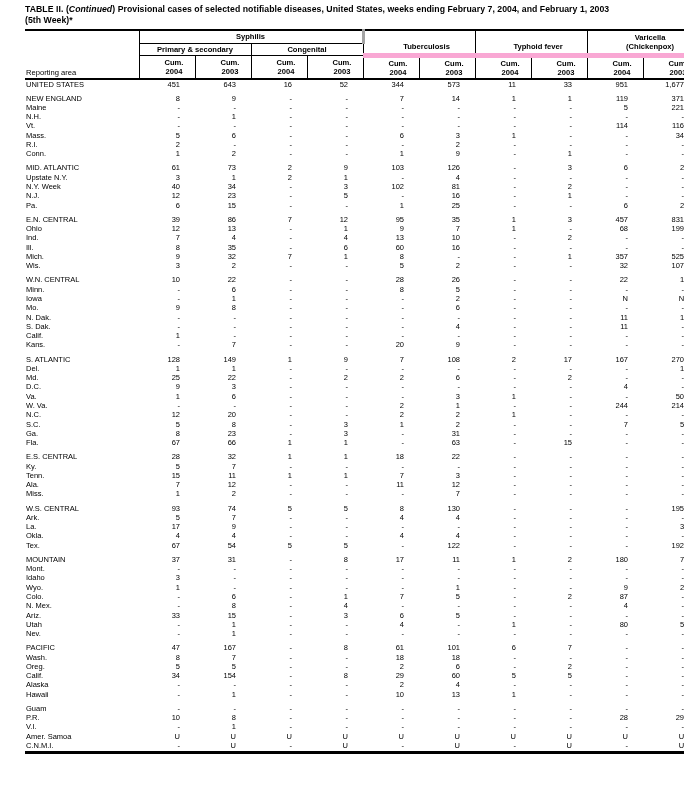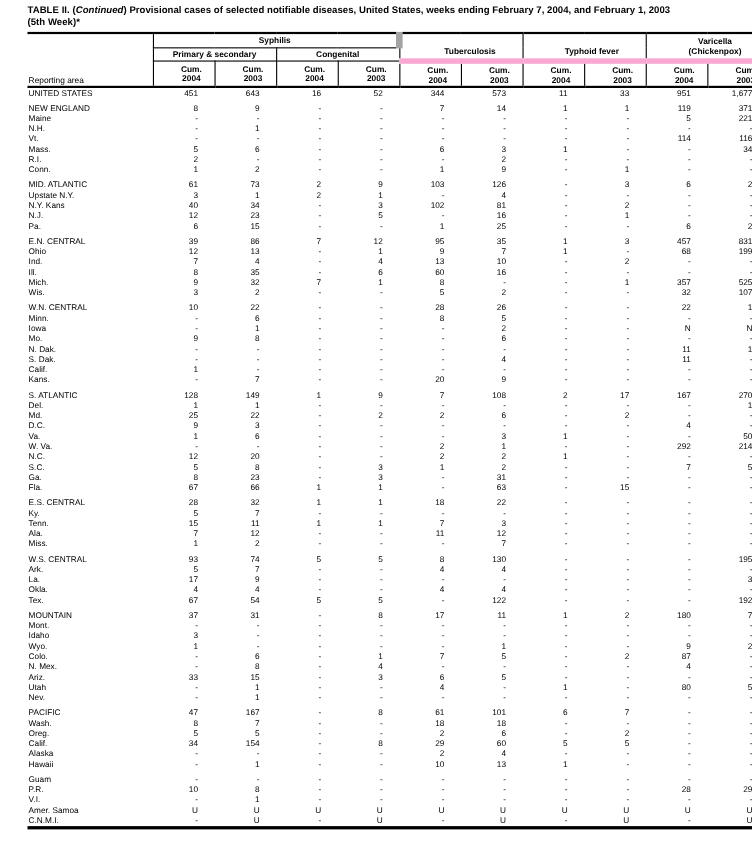--- a/index.html
+++ b/index.html
@@ -16,21 +16,21 @@
   .title .ital { font-style:italic; }
 
   table { border-collapse:collapse; table-layout:fixed; width:674px; margin-top:3px; }
   col.c-area { width:114px; }
   col.c-num  { width:56px; }
 
   thead th { font-size:7.6px; font-weight:bold; line-height:9px; padding:1px 2px; }
   thead tr:first-child th { border-top:2px solid #000; }
 
   th.area-h { text-align:left; vertical-align:bottom; border-bottom:2px solid #000; padding-left:1px; font-weight:normal; }
-  th.g-syph { border-left:1px solid #000; border-right:6px solid #a3a3a3; border-bottom:1px solid #000; height:13px; vertical-align:middle; }
+  th.g-syph { border-left:1px solid #000; border-right:3px solid #a3a3a3; border-bottom:1px solid #000; height:13px; vertical-align:middle; }
   th.g-span { border-right:1px solid #000; border-bottom:5px solid #f9a8d4; vertical-align:bottom; padding-bottom:2px;padding-left:16px; }
   th.sg { border-bottom:1px solid #000; border-right:1px solid #000; height:12px; vertical-align:middle; }
   th.sg-first { border-left:1px solid #000; }
 
   #cum-row th { border-right:1px solid #000; border-bottom:2px solid #000; height:20px; vertical-align:middle; font-weight:bold;padding-left:16px; }
   #cum-row th.first { border-left:1px solid #000; }
 
   tbody td {
     font-size:7.5px; line-height:9.3px; height:9.3px;
     text-align:right; padding:0 15px 0 0; white-space:nowrap;
@@ -256,21 +256,21 @@
           <td>2</td>
           <td>1</td>
           <td>-</td>
           <td>4</td>
           <td>-</td>
           <td>-</td>
           <td>-</td>
           <td>-</td>
         </tr>
         <tr class="row-state">
-          <td class="area">N.Y. Kans</td>
+          <td class="area">N.Y. Week</td>
           <td>40</td>
           <td>34</td>
           <td>-</td>
           <td>3</td>
           <td>102</td>
           <td>81</td>
           <td>-</td>
           <td>2</td>
           <td>-</td>
           <td>-</td>
@@ -560,21 +560,21 @@
         <tr class="row-state">
           <td class="area">W. Va.</td>
           <td>-</td>
           <td>-</td>
           <td>-</td>
           <td>-</td>
           <td>2</td>
           <td>1</td>
           <td>-</td>
           <td>-</td>
-          <td>292</td>
+          <td>244</td>
           <td>214</td>
         </tr>
         <tr class="row-state">
           <td class="area">N.C.</td>
           <td>12</td>
           <td>20</td>
           <td>-</td>
           <td>-</td>
           <td>2</td>
           <td>2</td>

